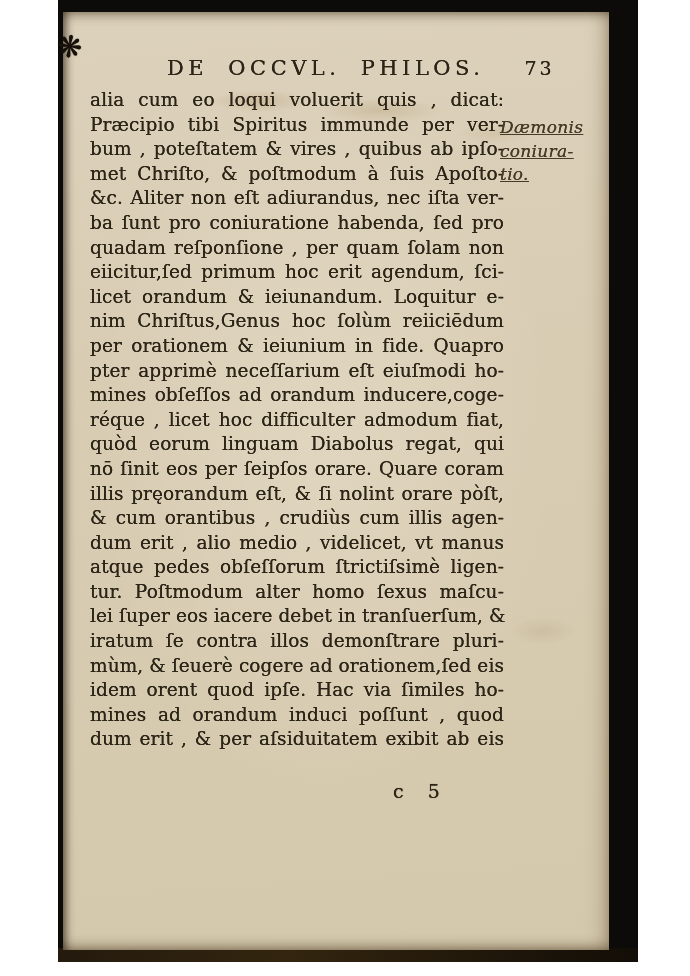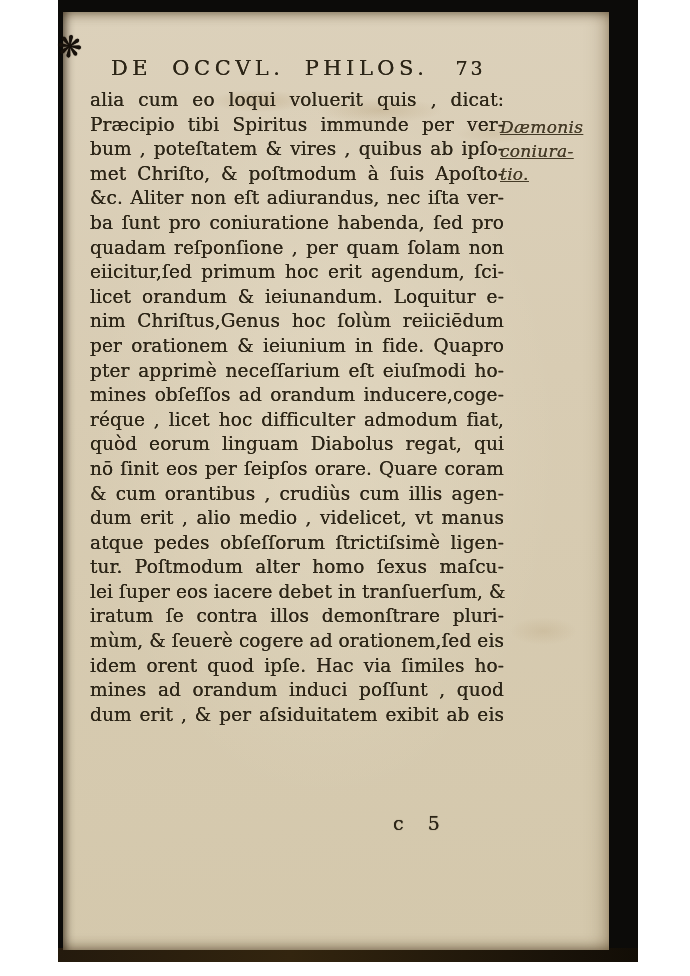--- a/index.html
+++ b/index.html
@@ -22,35 +22,35 @@
     box-shadow:
       inset 9px 0 9px -6px rgba(38,26,12,0.65),
       inset -12px 0 20px -10px rgba(95,74,42,0.50),
       inset 0 9px 11px -7px rgba(70,52,28,0.55),
       inset 0 -10px 12px -7px rgba(70,52,28,0.50);}
 
   .ornament{position:absolute;left:-6px;top:20px;font-size:30px;line-height:30px;
     color:#16100a;transform:rotate(8deg);text-shadow:0 0 1px #16100a;}
 
   .running-header{position:absolute;left:0;top:44px;width:100%;display:flex;align-items:baseline;
-    gap:27px;padding-left:48px;box-sizing:border-box;color:var(--ink,#2c2517);}
+    gap:40px;padding-left:104px;box-sizing:border-box;color:var(--ink,#2c2517);}
   .running-header .title{font-size:21px;letter-spacing:4.5px;word-spacing:9px;
     text-shadow:0 0 0.6px currentColor;}
   .running-header .pagenum{font-size:19px;letter-spacing:3px;text-shadow:0 0 0.6px currentColor;}
 
   .body-text{position:absolute;left:27px;top:76px;width:414px;color:var(--ink,#2c2517);}
   .body-text .line{font-size:18.5px;line-height:24.6px;white-space:nowrap;
     text-align:justify;text-align-last:justify;letter-spacing:0.1px;
     text-shadow:0 0 0.5px currentColor;}
 
   .margin-note{position:absolute;left:437px;top:104px;width:90px;
     font-style:italic;font-size:17px;line-height:23.5px;color:var(--margin_ink,#453b27);
     letter-spacing:0.3px;text-shadow:0 0 0.4px currentColor;text-decoration:underline;}
 
-  .signature{position:absolute;left:330px;top:800px;font-size:19px;color:var(--ink,#2c2517);
+  .signature{position:absolute;left:330px;top:768px;font-size:19px;color:var(--ink,#2c2517);
     word-spacing:18px;text-shadow:0 0 0.7px currentColor;}
 </style>
 </head>
 <body>
 
 <div class="canvas">
   <div class="scan">
     <div class="scan-bottom-strip"></div>
 
     <div class="paper">
@@ -72,20 +72,21 @@
           <div class="line">quadam reſponſione , per quam ſolam non</div>
           <div class="line">eiicitur,ſed primum hoc erit agendum, ſci-</div>
           <div class="line">licet orandum &amp; ieiunandum. Loquitur e-</div>
           <div class="line">nim Chriſtus,Genus hoc ſolùm reiiciēdum</div>
           <div class="line">per orationem &amp; ieiunium in fide. Quapro</div>
           <div class="line">pter apprimè neceſſarium eſt eiuſmodi ho-</div>
           <div class="line">mines obſeſſos ad orandum inducere,coge-</div>
           <div class="line">réque , licet hoc difficulter admodum fiat,</div>
           <div class="line">quòd eorum linguam Diabolus regat, qui</div>
           <div class="line">nō ſinit eos per ſeipſos orare. Quare coram</div>
+          <div class="line">illis pręorandum eſt, &amp; ſi nolint orare pòſt,</div>
           <div class="line">&amp; cum orantibus , crudiùs cum illis agen-</div>
           <div class="line">dum erit , alio medio , videlicet, vt manus</div>
           <div class="line">atque pedes obſeſſorum ſtrictiſsimè ligen-</div>
           <div class="line">tur. Poſtmodum alter homo ſexus maſcu-</div>
           <div class="line">lei ſuper eos iacere debet in tranſuerſum, &amp;</div>
           <div class="line">iratum ſe contra illos demonſtrare pluri-</div>
           <div class="line">mùm, &amp; ſeuerè cogere ad orationem,ſed eis</div>
           <div class="line">idem orent quod ipſe. Hac via ſimiles ho-</div>
           <div class="line">mines ad orandum induci poſſunt , quod</div>
           <div class="line">dum erit , &amp; per aſsiduitatem exibit ab eis</div>

